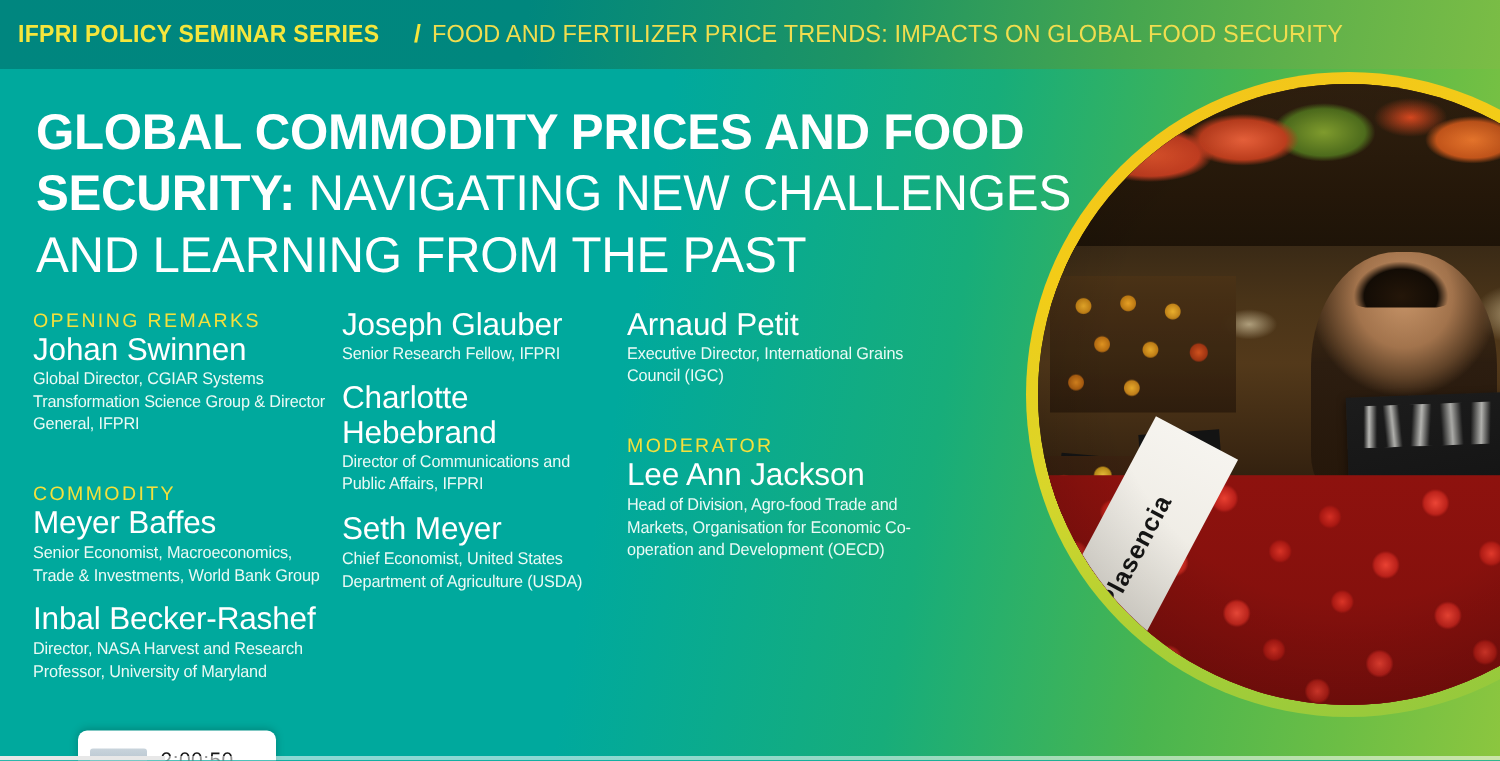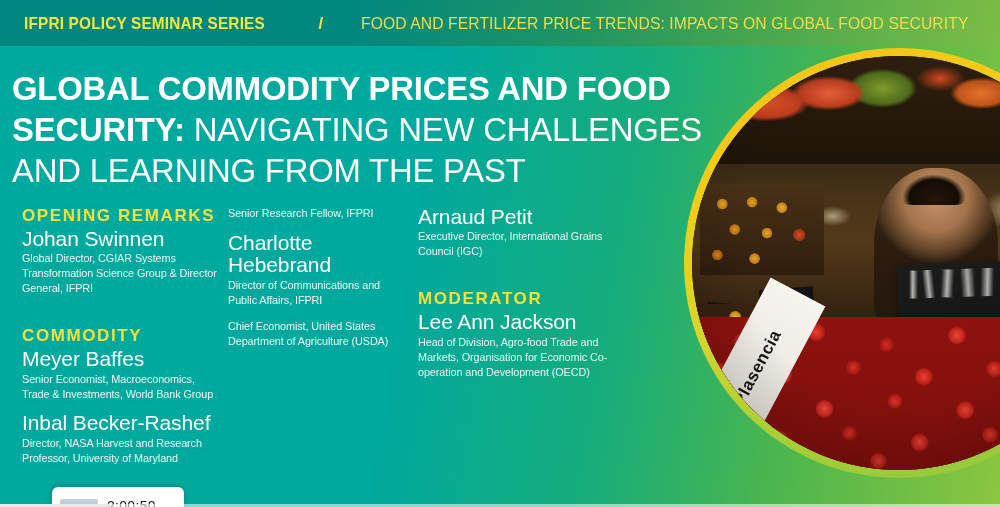--- a/index.html
+++ b/index.html
@@ -22,24 +22,23 @@
 
   
   #banner {
     position: absolute;
     top: 0; left: 0;
     width: 1000px;
     height: 46px;
     background: linear-gradient(100deg, #00867f 0%, #00877e 35%, #1f9563 58%, #46a64f 75%, #63b24a 88%, #7bbd45 100%);
     display: flex;
     align-items: center;
-    padding-left: 24px;
+    padding-left: 12px;
     overflow: hidden;
     white-space: nowrap;
-    justify-content: space-between;
   }
   #banner .series {
     color: #f5e63c;
     font-weight: bold;
     font-size: 16.5px;
     letter-spacing: 0.2px;
     font-stretch: condensed;
     transform: scaleX(0.93);
     transform-origin: left center;
   }
@@ -255,21 +254,21 @@
     left: 648px; top: 418px;
     width: 130px; height: 120px;
     background: #8cc63f;
     clip-path: polygon(0% 100%, 100% 100%, 100% 0%);
     opacity: 0;
   }
 
   
   #title {
     position: absolute;
-    left: 12px;
+    left: 24px;
     top: 68px;
     width: 640px;
     color: #ffffff;
     font-weight: bold;
     font-size: 33.5px;
     line-height: 1.23;
     letter-spacing: -0.2px;
   }
   #title .lead { font-weight: bold; }
   #title .rest { font-weight: normal; }
@@ -287,22 +286,22 @@
     display: flex;
     gap: 0;
   }
   .col { }
   .col.c1 { width: 206px; }
   .col.c2 { width: 190px; }
   .col.c3 { width: 220px; }
 
   .role-label {
     color: #f4e03c;
-    font-weight: bold;
-    font-size: 17px;
+    font-weight: normal;
+    font-size: 13px;
     letter-spacing: 1.6px;
     margin-bottom: 2px;
   }
   .role-label.spacer-top { margin-top: 30px; }
 
   .person { margin-bottom: 11px; }
   .person .name {
     color: #ffffff;
     font-size: 21px;
     font-weight: normal;
@@ -420,27 +419,29 @@
         <div class="affil">Senior Economist, Macroeconomics, Trade &amp; Investments, World Bank Group</div>
       </div>
       <div class="person">
         <div class="name">Inbal Becker-Rashef</div>
         <div class="affil">Director, NASA Harvest and Research Professor, University of Maryland</div>
       </div>
     </div>
 
     <div class="col c2">
       <div class="person">
+        <div class="name">Joseph Glauber</div>
         <div class="affil">Senior Research Fellow, IFPRI</div>
       </div>
       <div class="person">
         <div class="name">Charlotte Hebebrand</div>
         <div class="affil">Director of Communications and Public Affairs, IFPRI</div>
       </div>
       <div class="person">
+        <div class="name">Seth Meyer</div>
         <div class="affil">Chief Economist, United States Department of Agriculture (USDA)</div>
       </div>
     </div>
 
     <div class="col c3">
       <div class="person">
         <div class="name">Arnaud Petit</div>
         <div class="affil">Executive Director, International Grains Council (IGC)</div>
       </div>
       <div class="role-label spacer-top">MODERATOR</div>

